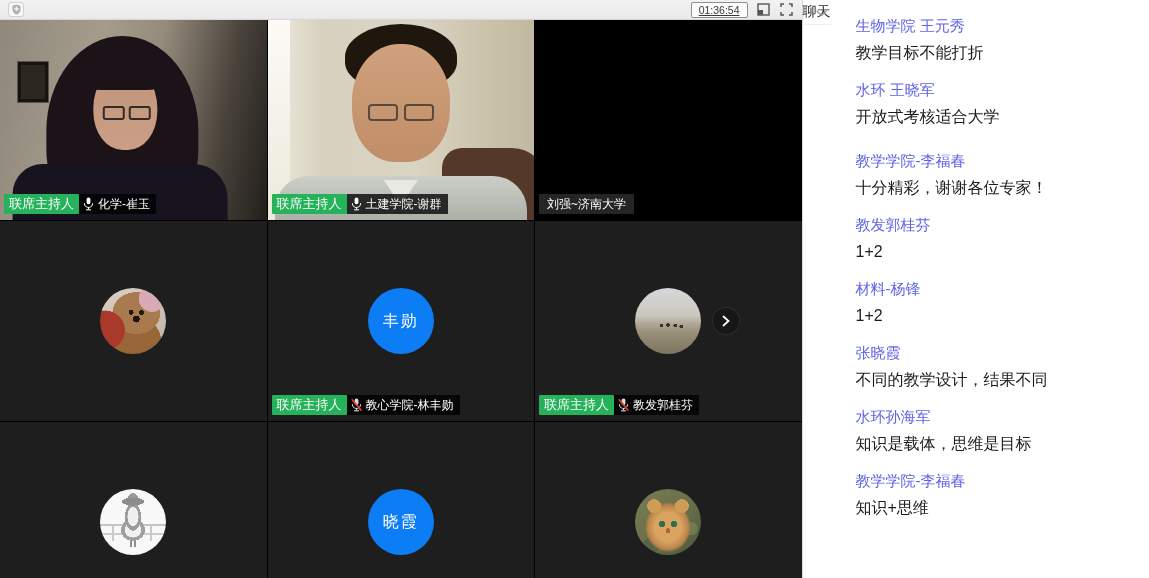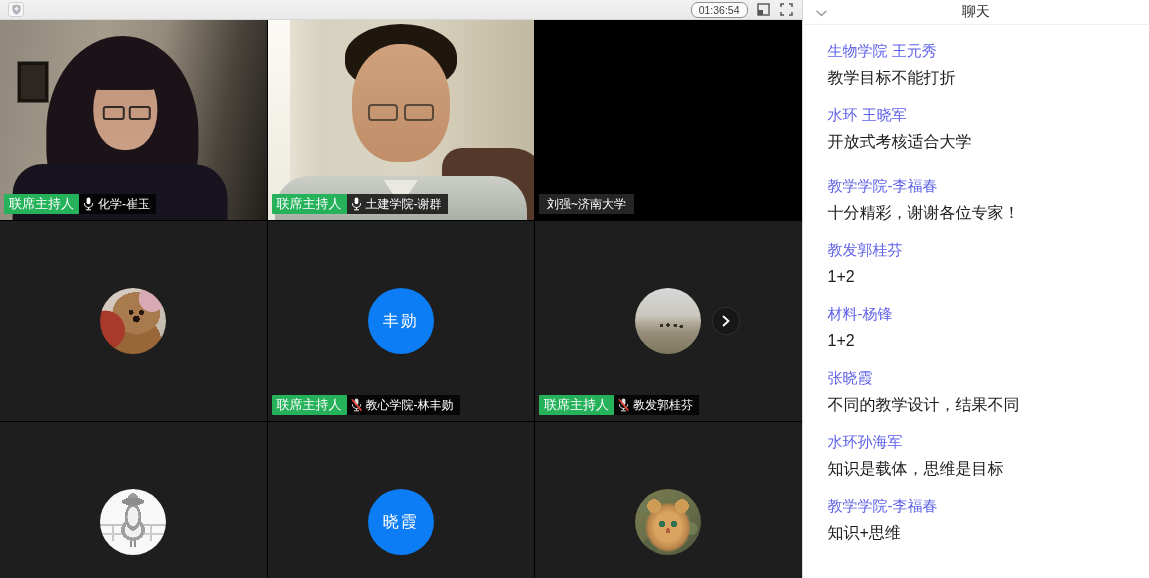--- a/index.html
+++ b/index.html
@@ -9,21 +9,21 @@
 
   
   .meeting { position:relative; width:805px; height:578px; background:#000; display:flex; flex-direction:column; }
 
   .topbar { height:20px; background:linear-gradient(#f2f2f2,#e9e9e9); border-bottom:1px solid #d6d6d6;
     display:flex; align-items:center; padding:0 8px; flex:0 0 auto; }
   .shield-btn { width:16px; height:15px; border:1px solid #d0d0d0; border-radius:3px; background:#f7f7f7;
     display:flex; align-items:center; justify-content:center; }
   .topbar-right { margin-left:auto; display:flex; align-items:center; gap:9px; }
   .timer-box { border:1px solid #8f8f8f; background:#fcfcfc; color:#3a3a3a; font-size:10.5px;
-    padding:1px 7px; line-height:12px; border-radius:7px; }
+    padding:1px 7px; line-height:12px; border-radius:2px;text-decoration:underline; }
   .tb-icon { width:14px; height:14px; display:flex; align-items:center; justify-content:center; cursor:pointer; }
 
   .grid { flex:1 1 auto; display:grid; grid-template-columns:1fr 1fr 1fr; grid-template-rows:200px 200px 200px;
     gap:1px; background:#000; overflow:hidden; }
   .tile { position:relative; background:#1e1e1e; overflow:hidden; }
   .tile.black { background:#000; }
 
   
   .plabel { position:absolute; left:4px; bottom:6px; display:flex; align-items:stretch; height:20px;
     font-size:12px; color:#fff; white-space:nowrap; }
@@ -110,21 +110,21 @@
     radial-gradient(circle at 15% 25%, #6f7a52 0 10%, transparent 11%),
     radial-gradient(circle at 85% 60%, #707b53 0 9%, transparent 10%),
     radial-gradient(circle at 25% 85%, #586244 0 10%, transparent 11%),
     linear-gradient(135deg,#7c7c50 0%,#676e49 55%,#4d543b 100%); }
 
   .next-arrow { position:absolute; left:178px; top:87px; width:26px; height:26px; border-radius:50%;
     background:rgba(22,22,22,0.9); box-shadow:0 0 0 1px rgba(80,80,80,0.35);
     display:flex; align-items:center; justify-content:center; cursor:pointer; }
 
   
-  .chat { width:349px; height:578px; background:#fff; border-left:1px solid #d9d9d9; display:flex; flex-direction:column; }
+  .chat { width:349px; height:578px; background:#fff; border-left:1px solid #d9d9d9; display:flex; flex-direction:row; }
   .chat-header { position:relative; height:25px; flex:0 0 auto; display:flex; align-items:center; justify-content:center;
     background:#fff; border-bottom:1px solid #efefef; }
   .chat-title { font-size:14px; color:#2b2b2b; font-weight:500; }
   .chat-collapse { position:absolute; left:10px; top:4px; width:18px; height:18px; display:flex;
     align-items:center; justify-content:center; cursor:pointer; }
   .chat-body { flex:1 1 auto; padding:12px 12px 12px 25px; overflow:hidden; }
   .msg { margin-bottom:9px; }
   .msg .sender { color:#5f62e8; font-size:15px; line-height:27px; cursor:pointer; display:inline-block; }
   .msg .text { color:#1c1c1c; font-size:16px; line-height:28px; }
   .msg.gap-before { margin-top:16px; }

